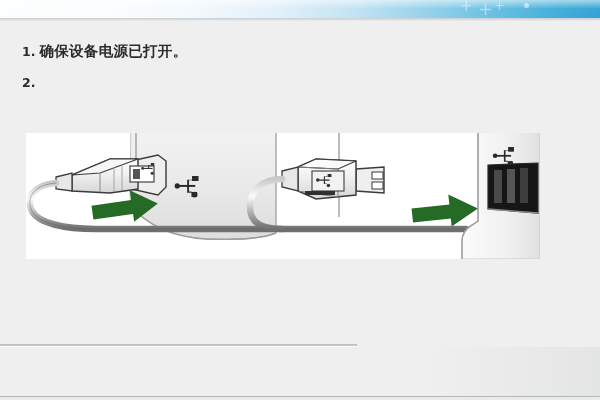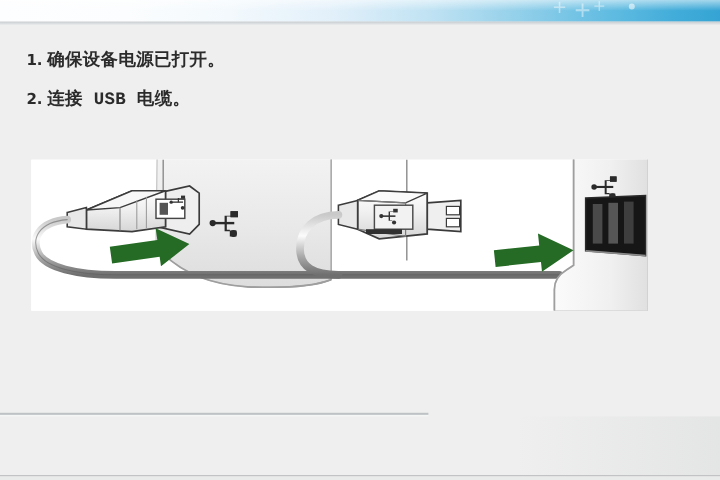--- a/index.html
+++ b/index.html
@@ -97,21 +97,20 @@
     font-weight: 600;
   }
   .step-num {
     font-size: 12.5px;
     margin-right: 4px;
     font-weight: 600;
     color: #2b2b2b;
   }
   .step-text {
     letter-spacing: 0.3px;
-    font-family: Liberation Mono, monospace;
   }
 
   
   .illus {
     position: absolute;
     left: 26px;
     top: 133px;
     width: 514px;
     height: 126px;
     background: #ffffff;
@@ -177,21 +176,20 @@
   </div>
   <div class="banner-edge"></div>
 
   <div class="instructions">
     <div class="step">
       <span class="step-num">1.</span>
       <span class="step-text">确保设备电源已打开。</span>
     </div>
     <div class="step">
       <span class="step-num">2.</span>
-      <span class="step-text">连接 USB 电缆。</span>
     </div>
   </div>
 
   <div class="illus">
     <svg width="514" height="126" viewBox="0 0 514 126" xmlns="http://www.w3.org/2000/svg">
       <defs>
         <linearGradient id="devGrad" x1="0" y1="0" x2="0" y2="1">
           <stop offset="0%" stop-color="#f4f4f4"></stop>
           <stop offset="55%" stop-color="#e9e9e9"></stop>
           <stop offset="100%" stop-color="#dddddd"></stop>

